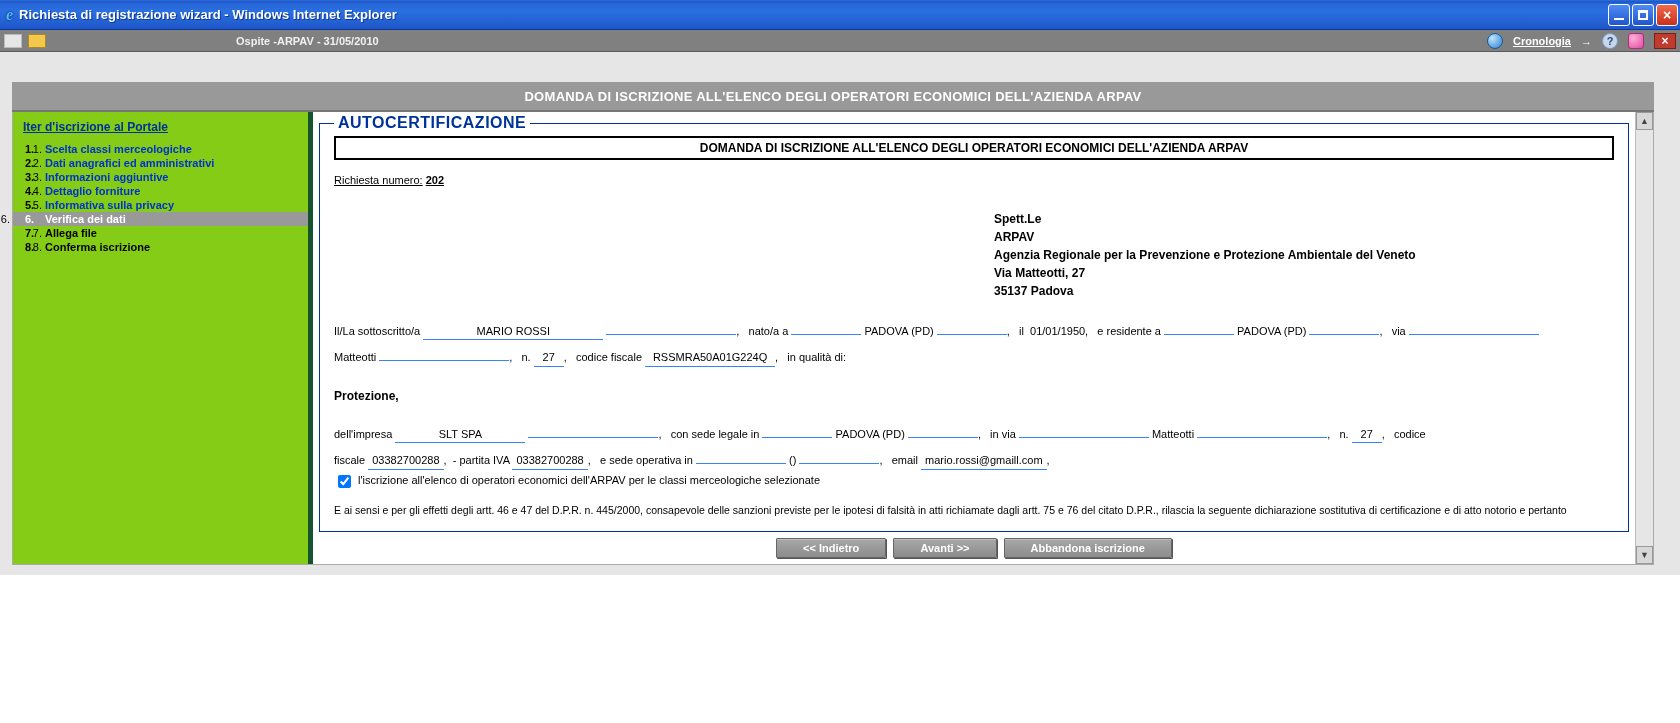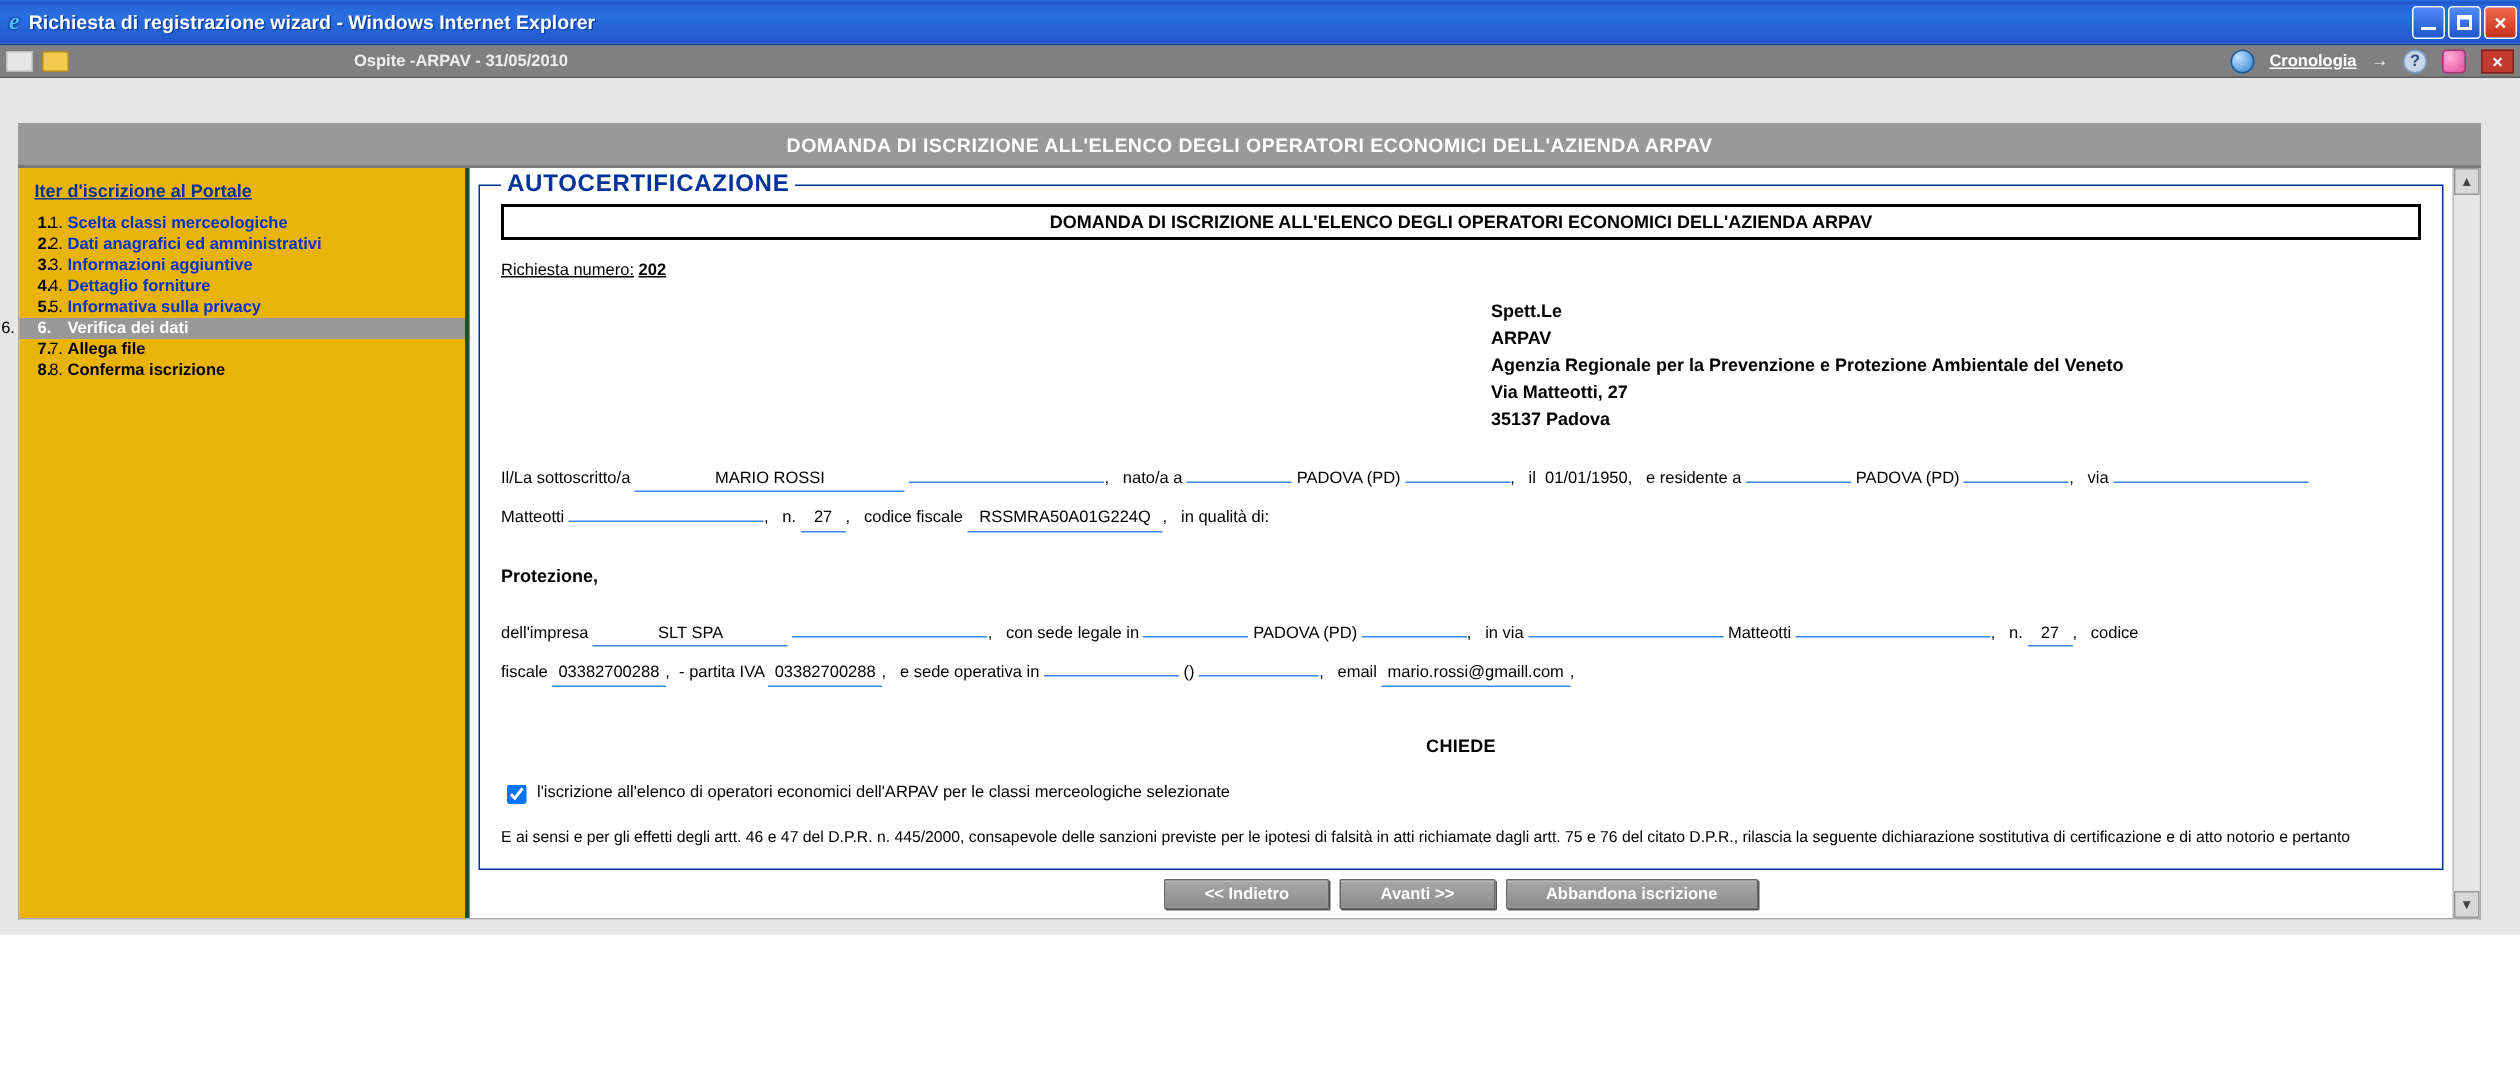--- a/index.html
+++ b/index.html
@@ -46,21 +46,21 @@
   
   .page-header {
     background:#999; color:#fff; text-align:center; height:30px; line-height:30px;
     font-weight:bold; letter-spacing:0.3px; font-size:13px;
     border-bottom:2px solid #777;
   }
   
   .cols { display:flex; border:1px solid #aaa; border-top:none; background:#fff;}
   
   
-  .sidebar { width:300px; flex:0 0 300px; border-right:3px solid #14532d; background:#eab308; padding:8px 0 20px 0;}
+  .sidebar { width:300px; flex:0 0 300px; border-right:5px solid #14532d; background:#84cc16; padding:8px 0 20px 0;}
   .sidebar .side-title { color:#003399; text-decoration:underline; font-weight:bold; padding:0 10px 8px 10px; font-size:12px;}
   .sidebar ol { margin:0; padding:0 6px 0 32px; }
   .sidebar li { padding:1px 0; font-size:11px;}
   .sidebar li a { text-decoration:none; }
   .sidebar li.link-like a { color:#0033cc; font-weight:bold; }
   .sidebar li.active { background:#999; margin-left:-32px; padding-left:32px; margin-right:-6px;}
   .sidebar li.active a, .sidebar li.active span.num { color:#fff; font-weight:bold;}
   .sidebar li.disabled a { color:#000; font-weight:bold;}
   .sidebar li .num { margin-left:-20px; display:inline-block; width:20px; font-weight:bold;}
   .sidebar li.link-like .num { color:#000;}
@@ -71,21 +71,21 @@
   .scroll-column { width:18px; background:#e6e6e6; border-left:1px solid #bbb; position:relative;}
   .scroll-arrow { width:100%; height:18px; background:#d8d8d8; border:1px solid #999; display:flex; align-items:center; justify-content:center; font-size:9px; color:#444;}
   .scroll-arrow.top { border-bottom:1px solid #999;}
   .scroll-arrow.bot { position:absolute; bottom:0; left:0; border-top:1px solid #999;}
   
   fieldset.auto { border:1px solid #003399; margin:2px 2px 0 2px; padding:4px 14px 14px 14px;}
   fieldset.auto > legend { color:#003399; font-weight:bold; font-size:16px; padding:0 4px; letter-spacing:0.5px;}
   
   .doc-title-bar { border:2px solid #000; text-align:center; font-weight:bold; padding:3px 6px; font-size:12px; margin-bottom:14px;}
   
-  .req-line { font-size:11px; margin-bottom:12px;}
+  .req-line { font-size:11px; margin-bottom:24px;}
   .req-line .rl { text-decoration:underline;}
   .req-line .rn { font-weight:bold; text-decoration:underline;}
   
   .recipient { margin-left:660px; line-height:1.5; font-size:12px; margin-bottom:18px;}
   .recipient .b { font-weight:bold;}
   
   .flow { font-size:11px; line-height:2.4; text-align:justify;}
   .flow .u { display:inline-block; border-bottom:1px solid #3b82f6; min-width:50px; text-align:center; padding:0 4px; line-height:1.4;}
   .flow .uw { min-width:130px;}
   .flow .uxl { min-width:180px;}
@@ -221,21 +221,20 @@
             <span class="u">03382700288</span>,&nbsp;
             <span>- partita IVA</span>
             <span class="u">03382700288</span>,&nbsp;&nbsp;
             <span>e sede operativa in</span>
             <span class="u" style="min-width:90px"></span>
             <span>()</span>
             <span class="u" style="min-width:80px"></span>,&nbsp;&nbsp;
             <span>email</span>
             <span class="u">mario.rossi@gmaill.com</span>,
           </div>
-          <div class="chiede">CHIEDE</div>
           <div class="chk-row">
             <input type="checkbox" checked="" style="">
             <span>l'iscrizione all'elenco di operatori economici dell'ARPAV per le classi merceologiche selezionate</span>
           </div>
           <div class="legal">E ai sensi e per gli effetti degli artt. 46 e 47 del D.P.R. n. 445/2000, consapevole delle sanzioni previste per le ipotesi di falsità in atti richiamate dagli artt. 75 e 76 del citato D.P.R., rilascia la seguente dichiarazione sostitutiva di certificazione e di atto notorio e pertanto</div>
         </fieldset>
         <div class="btn-row">
           <button>&lt;&lt; Indietro</button>
           <button>Avanti &gt;&gt;</button>
           <button>Abbandona iscrizione</button>

